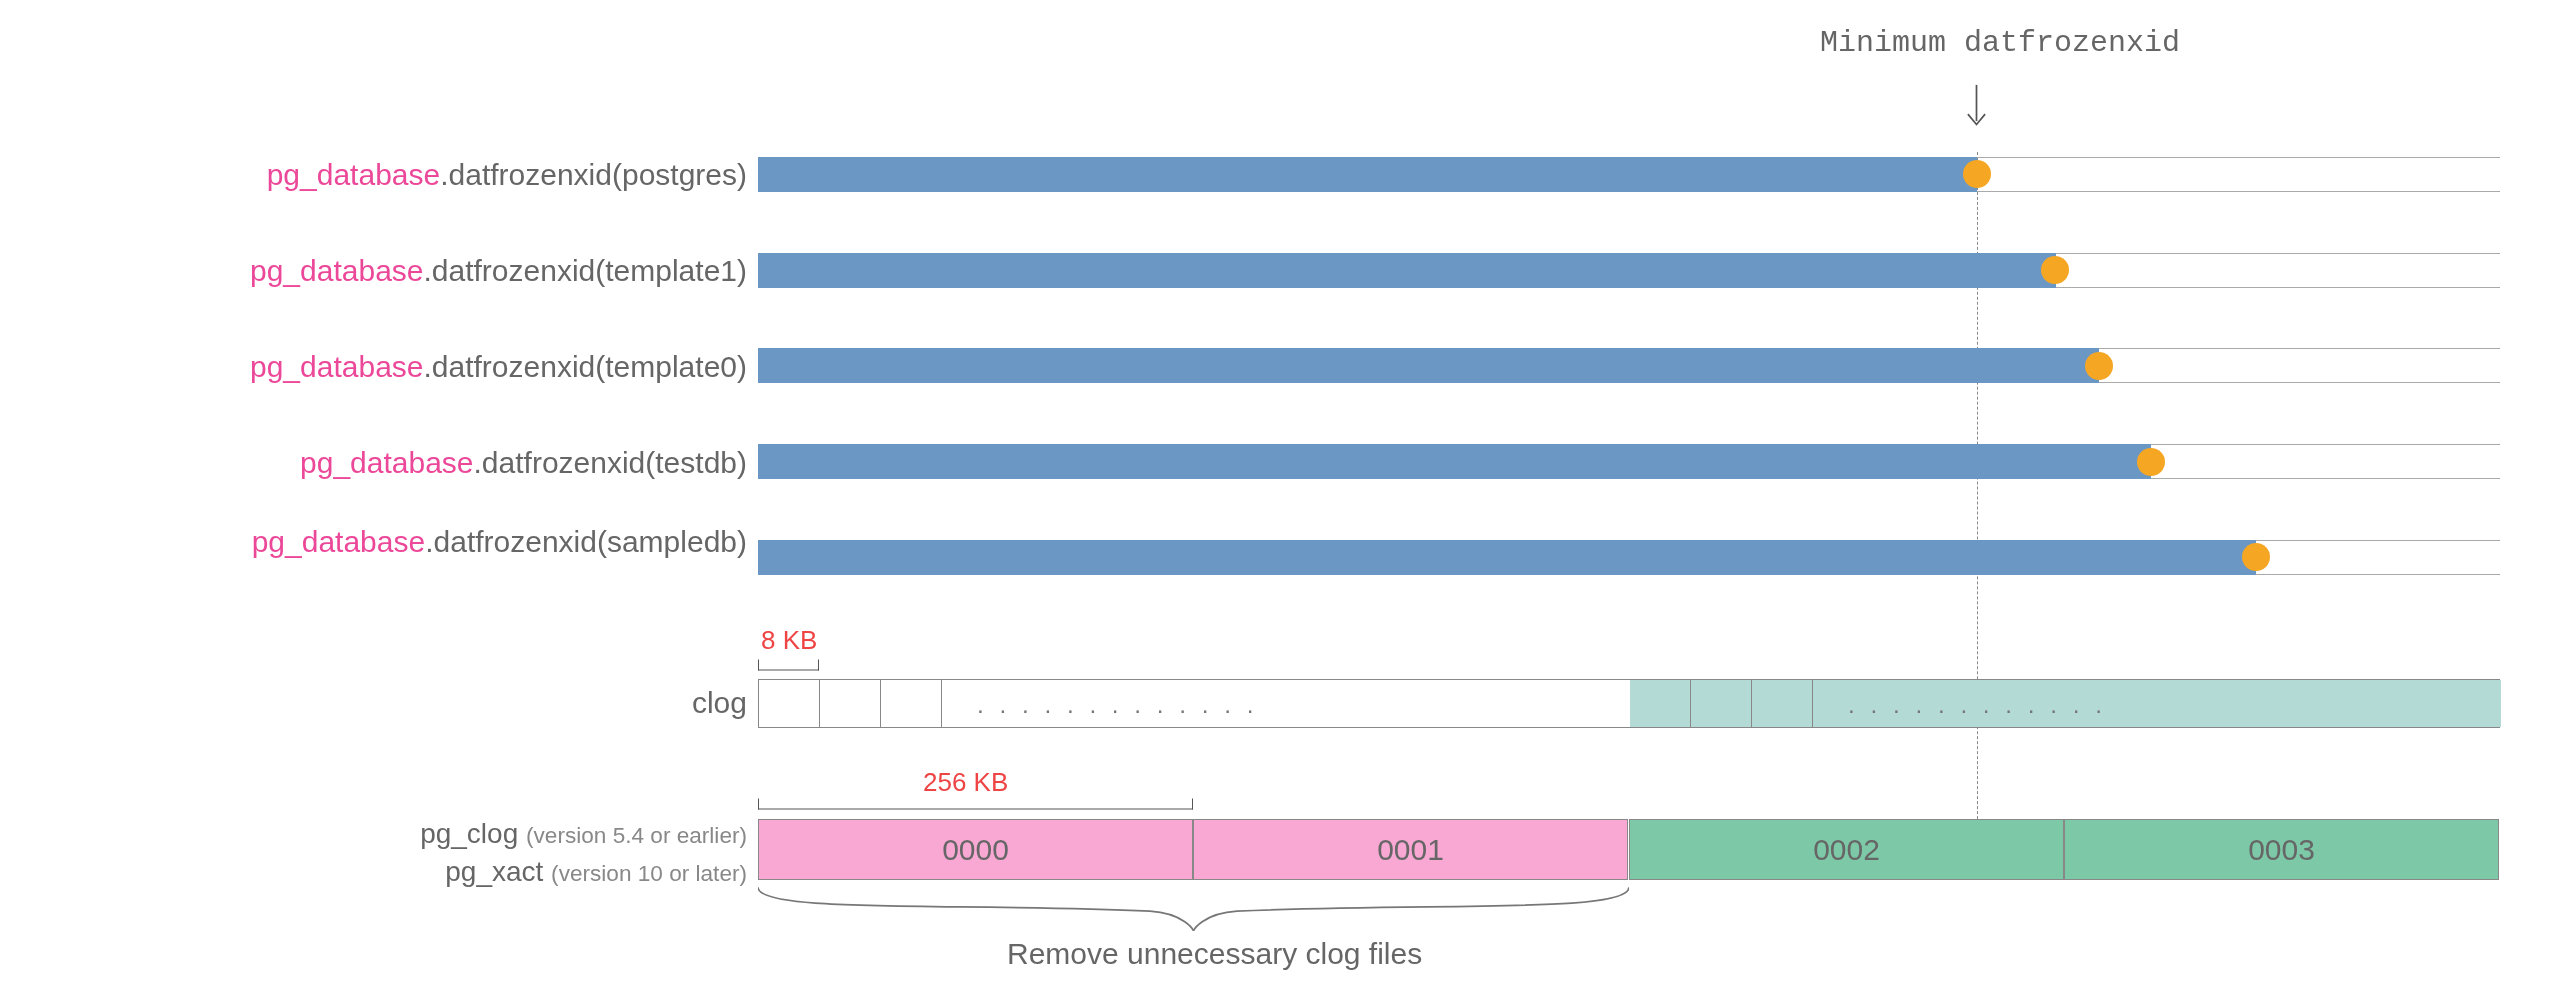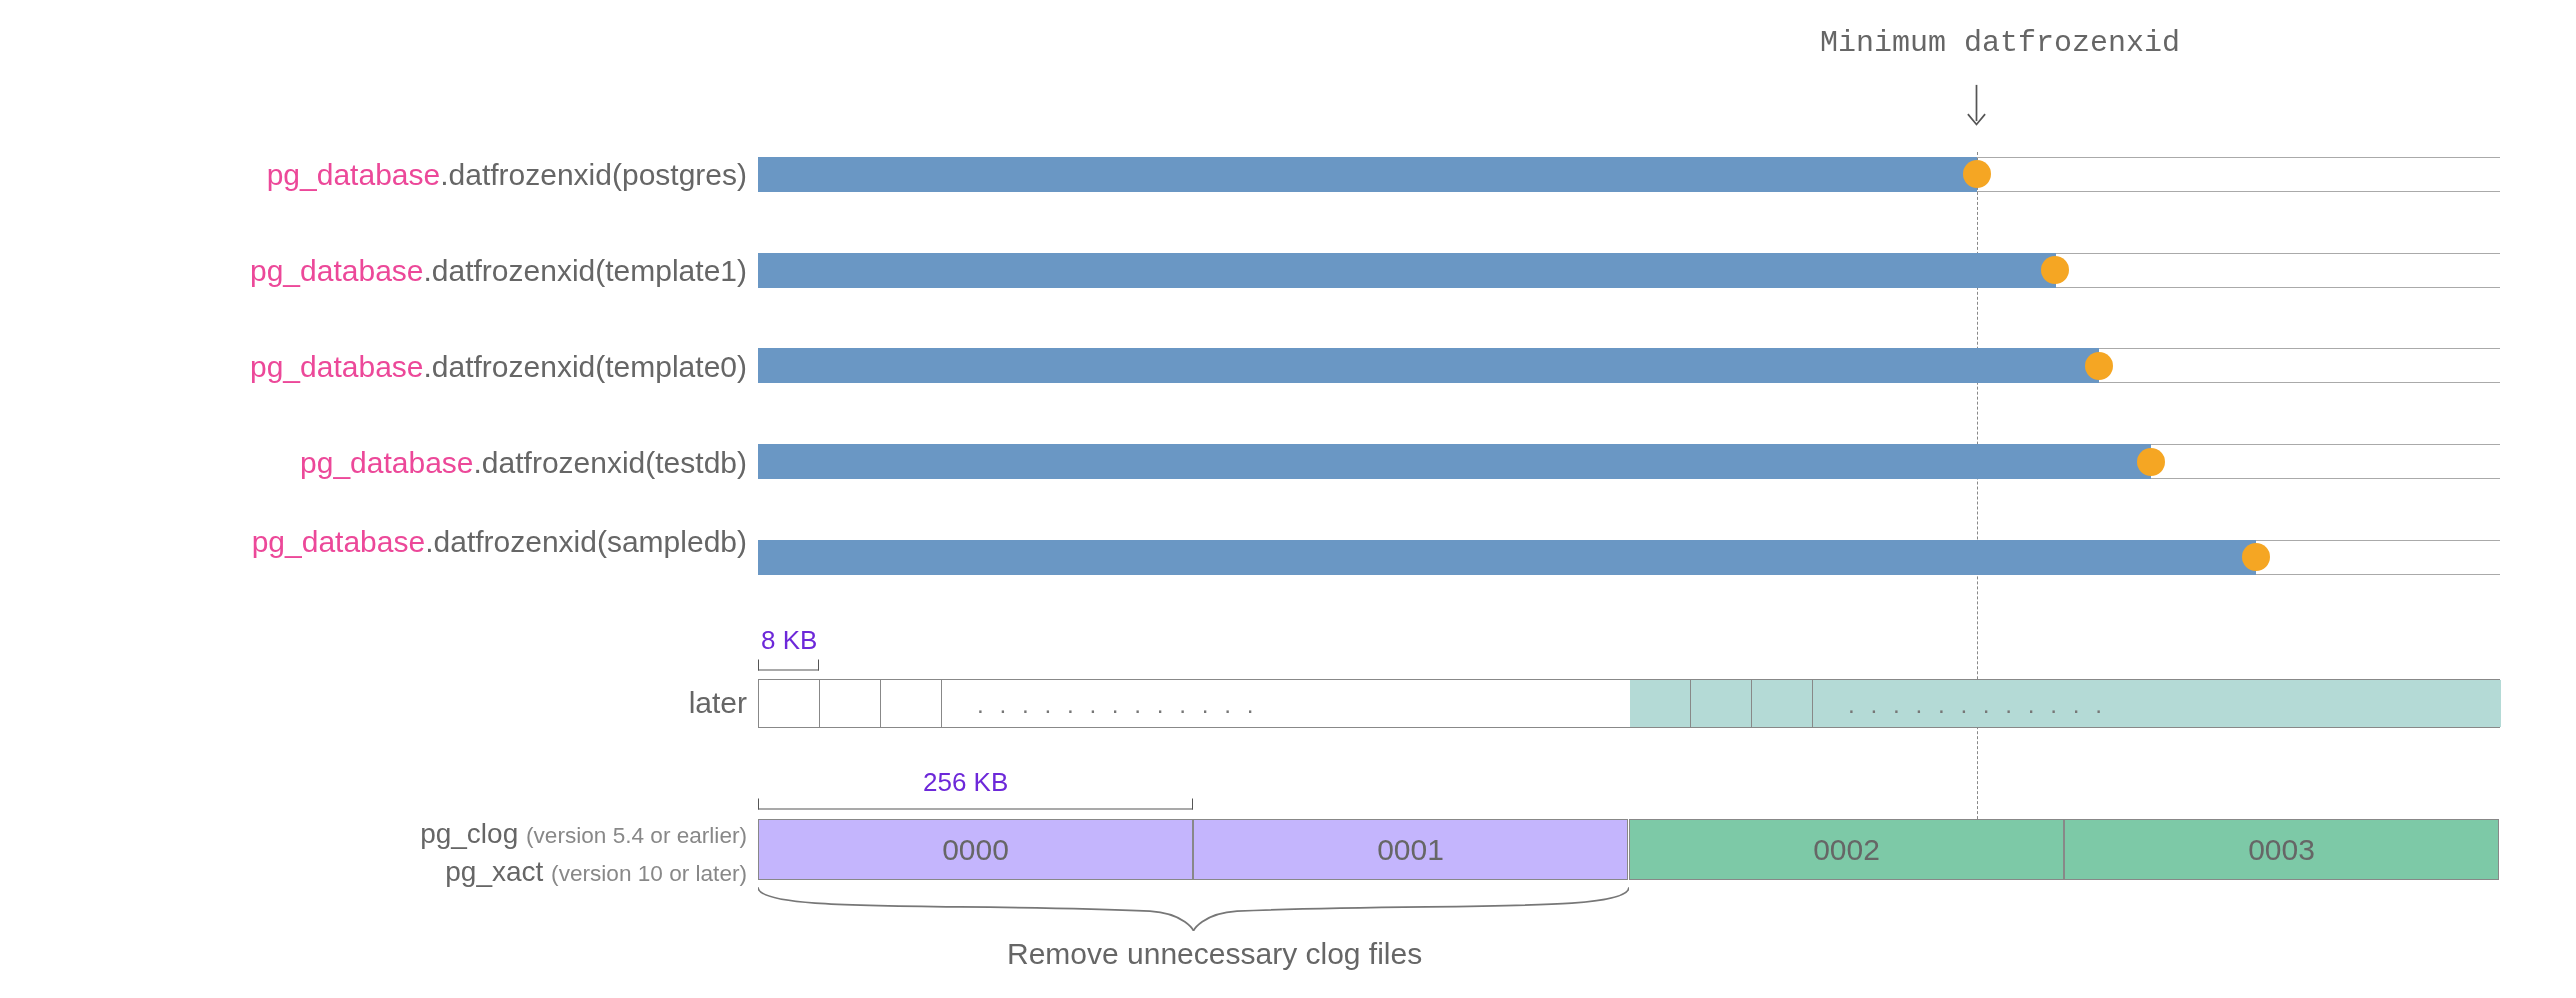--- a/index.html
+++ b/index.html
@@ -101,21 +101,21 @@
     height: 49px;
     line-height: 49px;
     letter-spacing: 15.7px;
     font-size: 24.4px;
     color: #777;
   }
 
   .kb8-label, .kb256-label {
     position: absolute;
     font-size: 26px;
-    color: #6d28d9;
+    color: #ef4444;
   }
   .kb8-bracket, .kb256-bracket {
     position: absolute;
     border-left: 1.7px solid #555;
     border-right: 1.7px solid #555;
     border-top: 1.7px solid #555;
     height: 10.5px;
   }
   .kb8-bracket { transform: rotate(180deg); }
   .kb256-bracket { transform: rotate(180deg); }
@@ -142,21 +142,21 @@
     position: absolute;
     top: 0; bottom: 0;
     border: 0.9px solid #888;
     display: flex;
     align-items: center;
     justify-content: center;
     font-size: 30px;
     color: #666;
   }
   .file-seg.keep { background: #7dc9a7; border-color: #888; }
-  .file-seg.drop { background: #c4b5fd; }
+  .file-seg.drop { background: #f9a8d4; }
 
   
   .brace {
     position: absolute;
   }
   .caption {
     position: absolute;
     font-size: 30px;
     color: #666;
     white-space: nowrap;
@@ -195,21 +195,21 @@
       <div class="dot" style="top: 448px; left: 2137px;"></div>
       <div class="row-label" style="top: 525px;"><span class="pg">pg_database</span><span>.datfrozenxid(sampledb)</span></div>
       <div class="track" style="top: 540px;"></div>
       <div class="bar" style="top: 540px; width: 1498px;"></div>
       <div class="dot" style="top: 543px; left: 2242px;"></div>
     </div>
 
 <div class="kb8-label" style="left: 761px; top: 625px;">8 KB</div>
 <div class="kb8-bracket" style="left: 758px; top: 660px; width: 61px;"></div>
 
-<div class="clog-label" style="top: 686px;">later</div>
+<div class="clog-label" style="top: 686px;">clog</div>
 <div class="clog-track" id="clog-track" style="top: 679px;">
       <div class="clog-page" style="left: 0px;"></div>
       <div class="clog-page" style="left: 61px;"></div>
       <div class="clog-page" style="left: 122px;"></div>
       <div class="clog-retain" style="left: 871px; width: 871px;"></div>
       <div class="clog-page" style="left: 871px;"></div>
       <div class="clog-page" style="left: 932px;"></div>
       <div class="clog-page" style="left: 993px;"></div>
       <div class="clog-dots" style="left: 218px;">.............</div>
       <div class="clog-dots" style="left: 1089px;">............</div>

